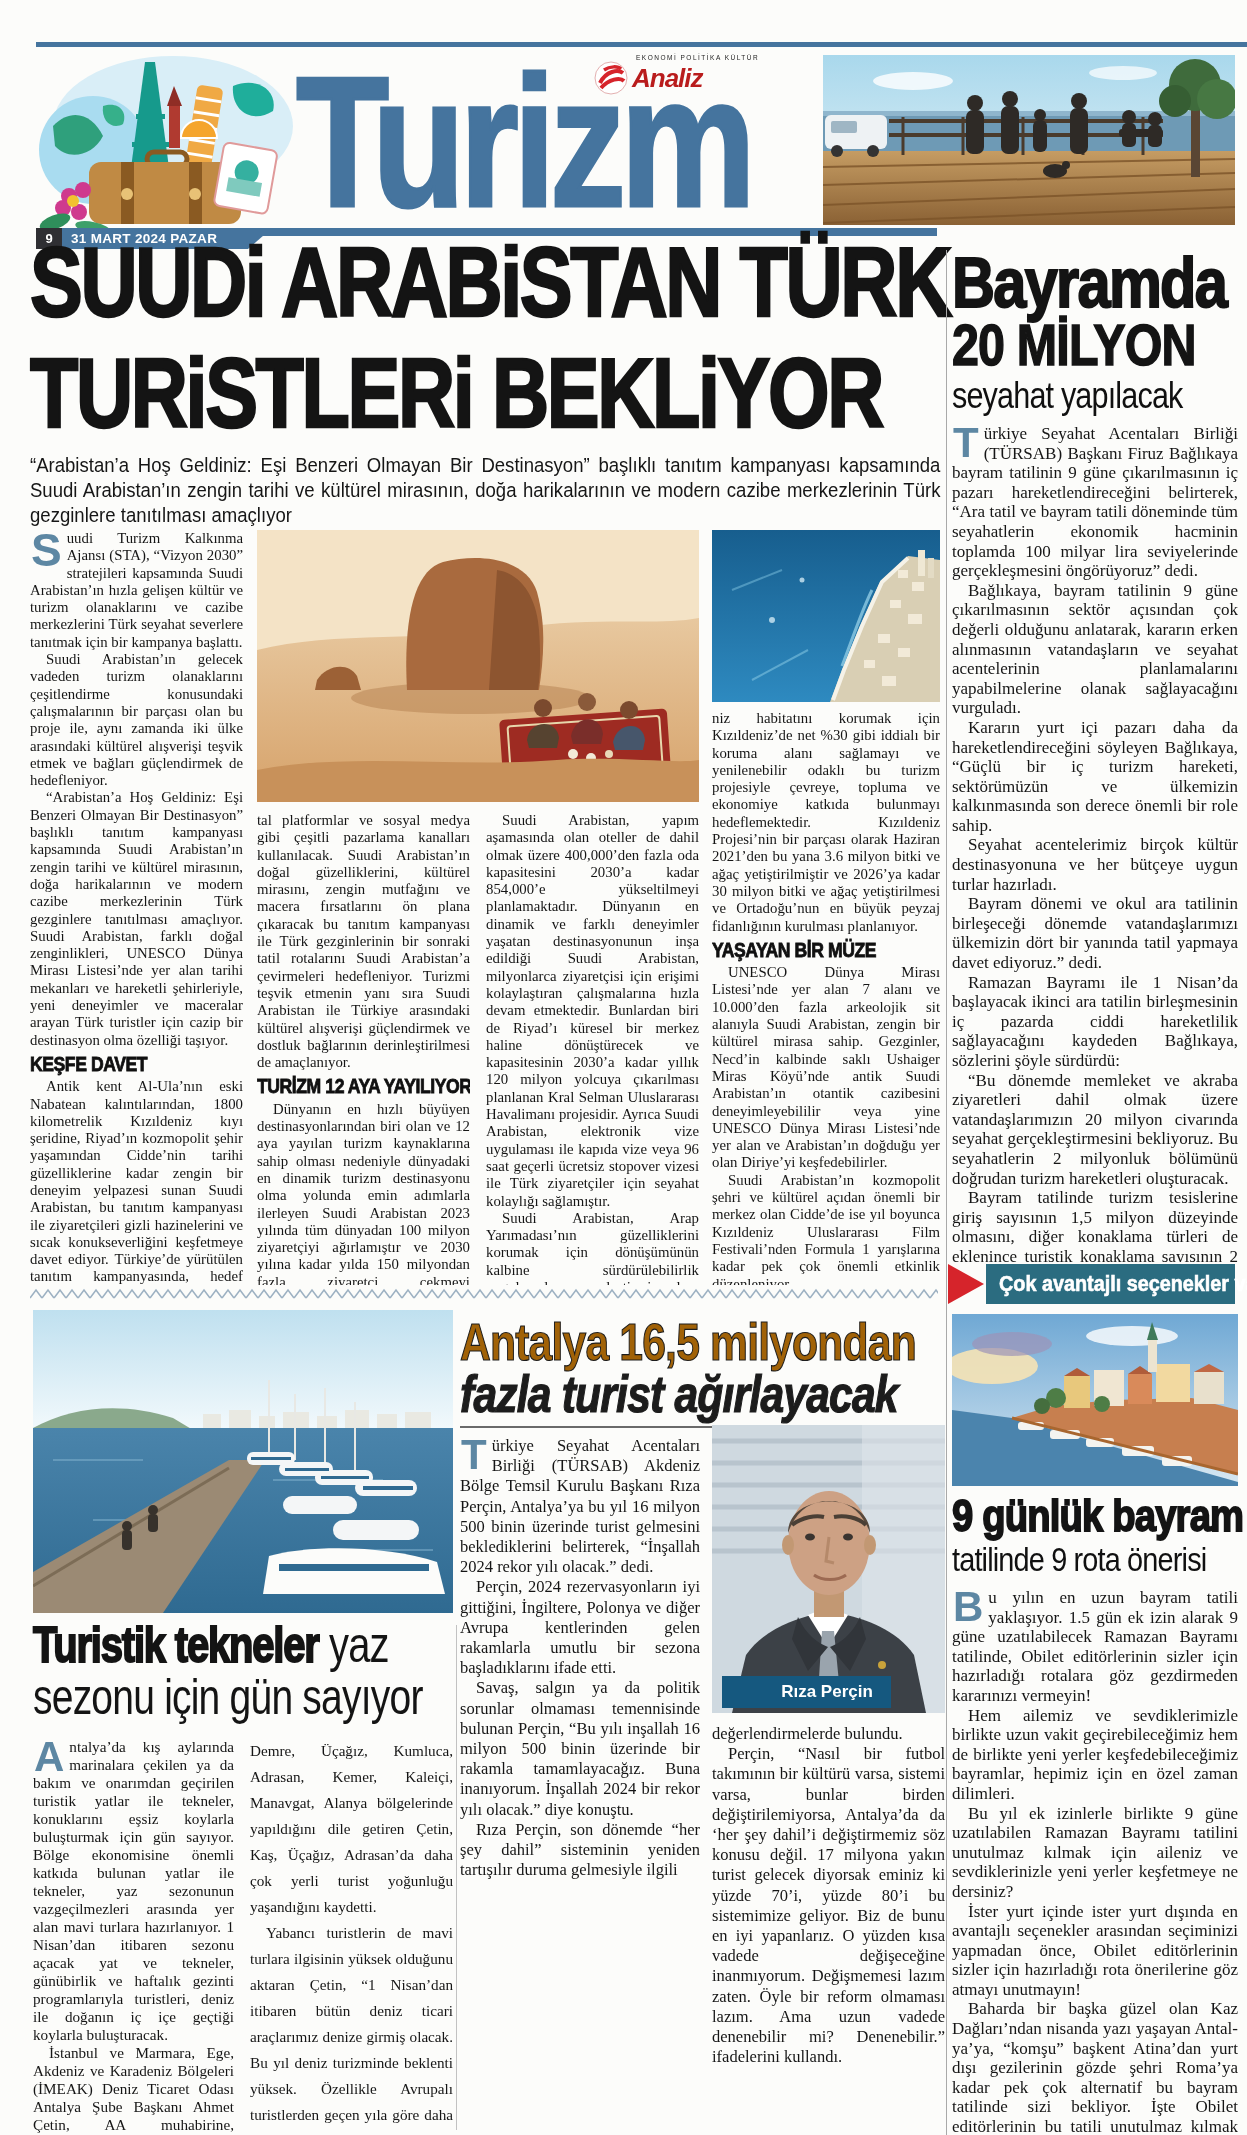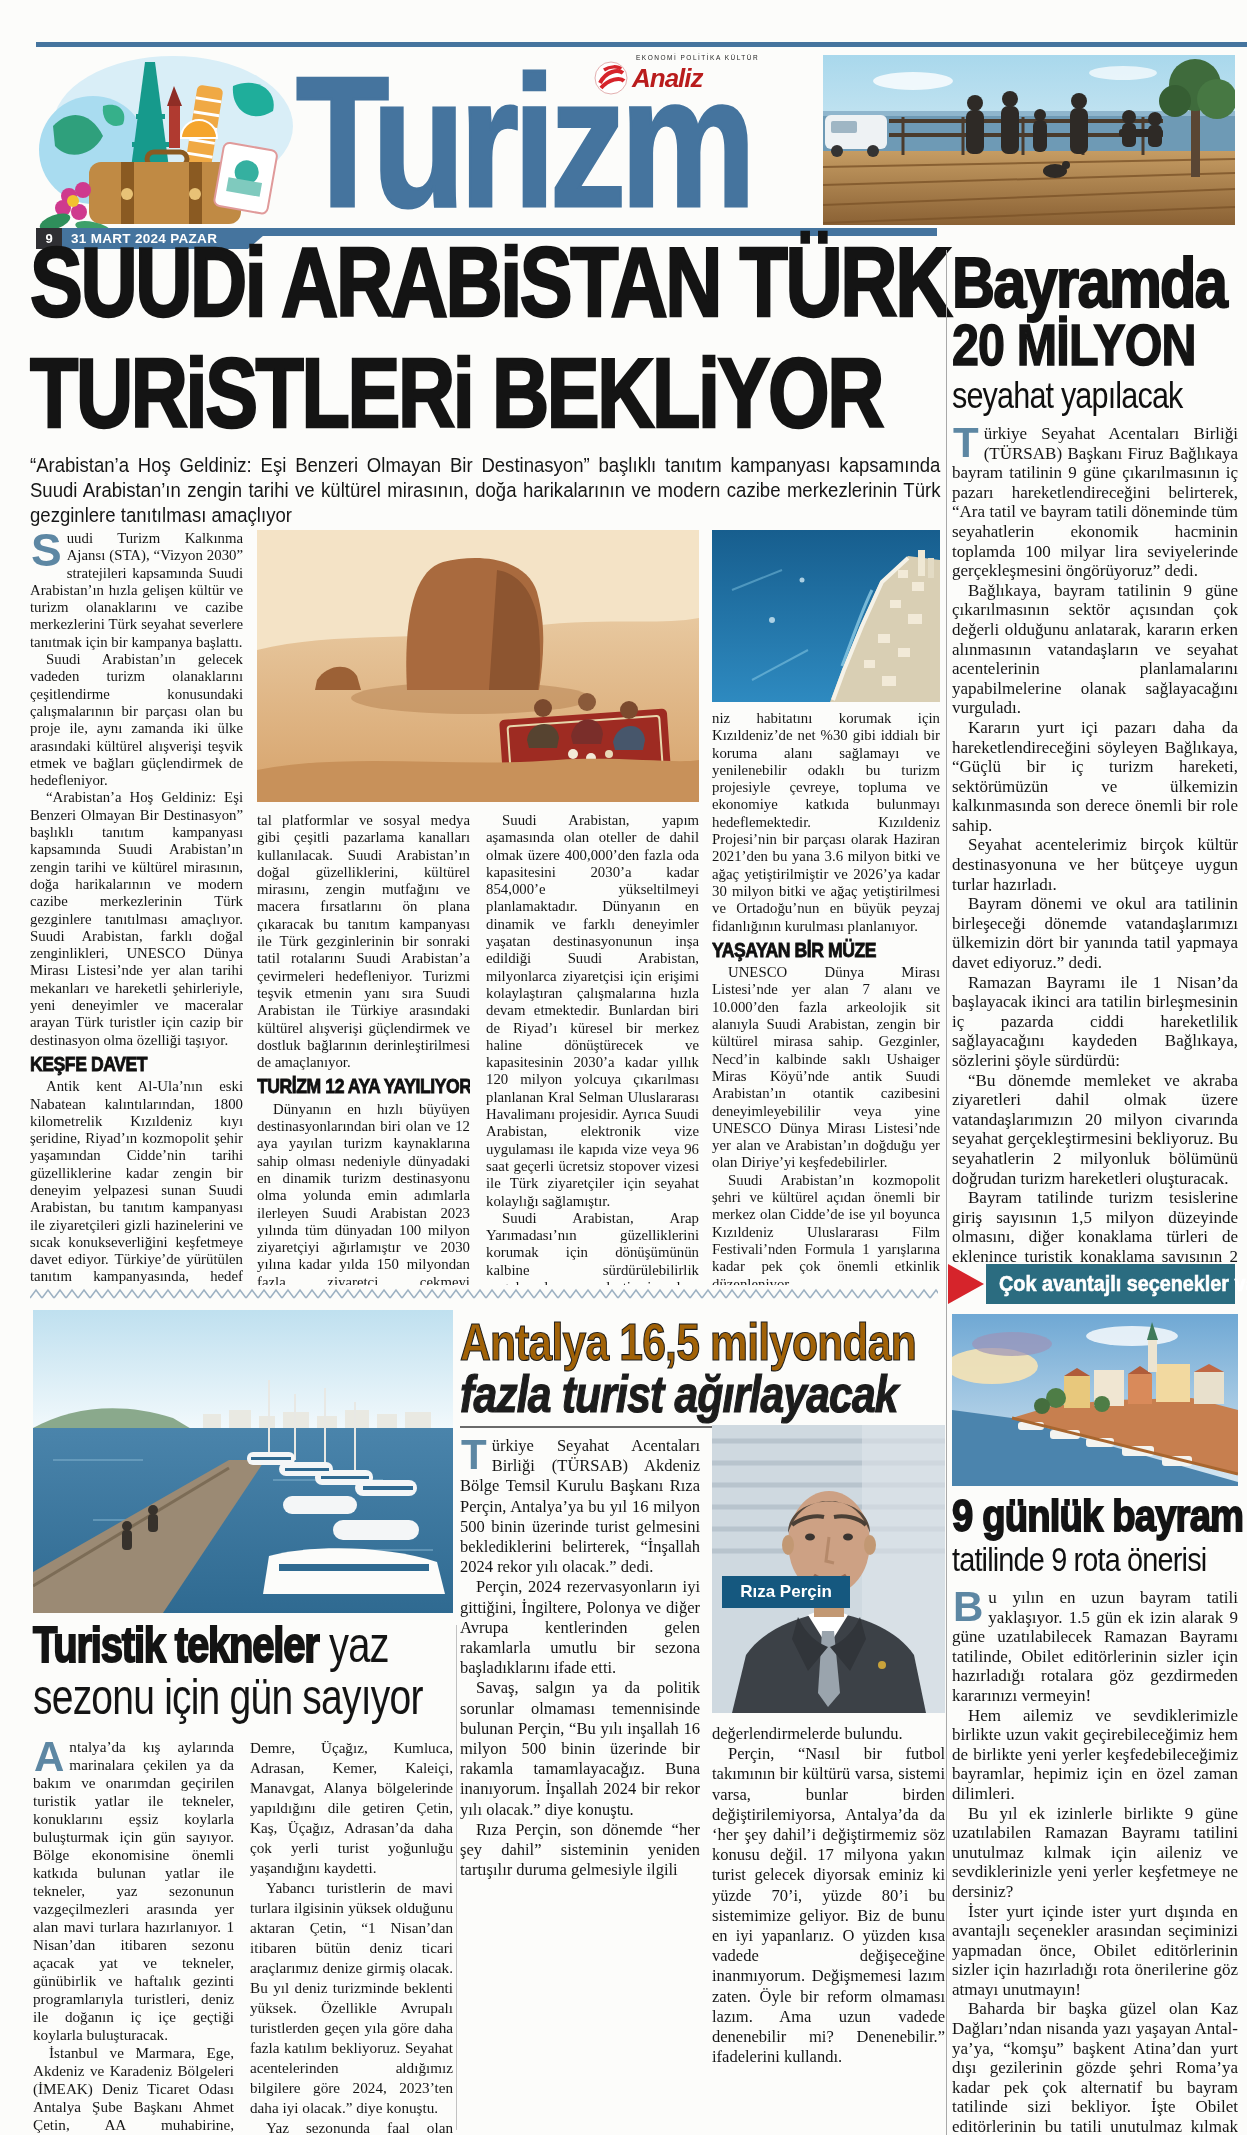--- a/index.html
+++ b/index.html
@@ -72,30 +72,30 @@
   #r-hl1{left:952px;top:1495px;font-size:45px;line-height:0.95;-webkit-text-stroke:1.8px #141414;letter-spacing:-1px;}
   #r-hl2{left:952px;top:1542px;font-size:34px;line-height:1;color:#101010;letter-spacing:-1px;}
   #r-body{left:952px;top:1588px;width:286px;height:547px;font-size:17px;line-height:19.6px;}
 
   
   #a-hl1{left:460px;top:1318px;font-size:52px;line-height:0.96;-webkit-text-stroke:1.2px #1c1c1c;letter-spacing:-1px;color:#a16207;}
   #a-hl2{left:460px;top:1370px;font-size:52px;line-height:0.96;-webkit-text-stroke:1.2px #1c1c1c;letter-spacing:-1px;color:#1c1c1c;font-style:italic;}
   #a-rule{left:460px;top:1426px;width:485px;height:2px;background:#6a6a6a;}
   #a-col1{left:460px;top:1436px;width:240px;height:699px;font-size:16.5px;line-height:20.2px;}
   #a-col2{left:712px;top:1724px;width:233px;height:411px;font-size:16.5px;line-height:20.2px;}
-  #caption{left:722px;top:1576px;width:128px;height:32px;background:#15587f;color:#fff;
-           font-weight:bold;font-size:17px;display:flex;align-items:center;justify-content:center;}
+  #caption{left:722px;top:1676px;width:128px;height:32px;background:#15587f;color:#fff;
+           font-weight:bold;font-size:17px;display:flex;align-items:center;justify-content:center;padding-left:41px;}
 
   
   #tk-h1{left:33px;top:1622px;font-size:50px;line-height:0.95;color:#141414;}
   #tk-h1 .ultra{font-weight:bold;-webkit-text-stroke:2px #141414;letter-spacing:-1.5px;}
   #tk-h1 .lightpart{font-weight:normal;letter-spacing:-1px;}
   #tk-h2{left:33px;top:1674px;font-size:50px;line-height:0.95;font-weight:normal;color:#141414;letter-spacing:-1px;}
   #tk-col1{left:33px;top:1738px;width:201px;height:397px;font-size:15.2px;line-height:18px;}
-  #tk-col2{left:250px;top:1738px;width:203px;height:397px;font-size:15.2px;line-height:20px;}
+  #tk-col2{left:250px;top:1738px;width:203px;height:397px;font-size:15.2px;line-height:26px;}
 </style>
 </head>
 <body>
 
 <div id="page">
 
   <div id="top-rule" class="abs"></div>
 
   <svg class="abs photo" style="left:33px;top:46px;" width="262" height="188" viewBox="0 0 262 188">
     <ellipse cx="140" cy="80" rx="120" ry="70" fill="#d9eef7"></ellipse>

